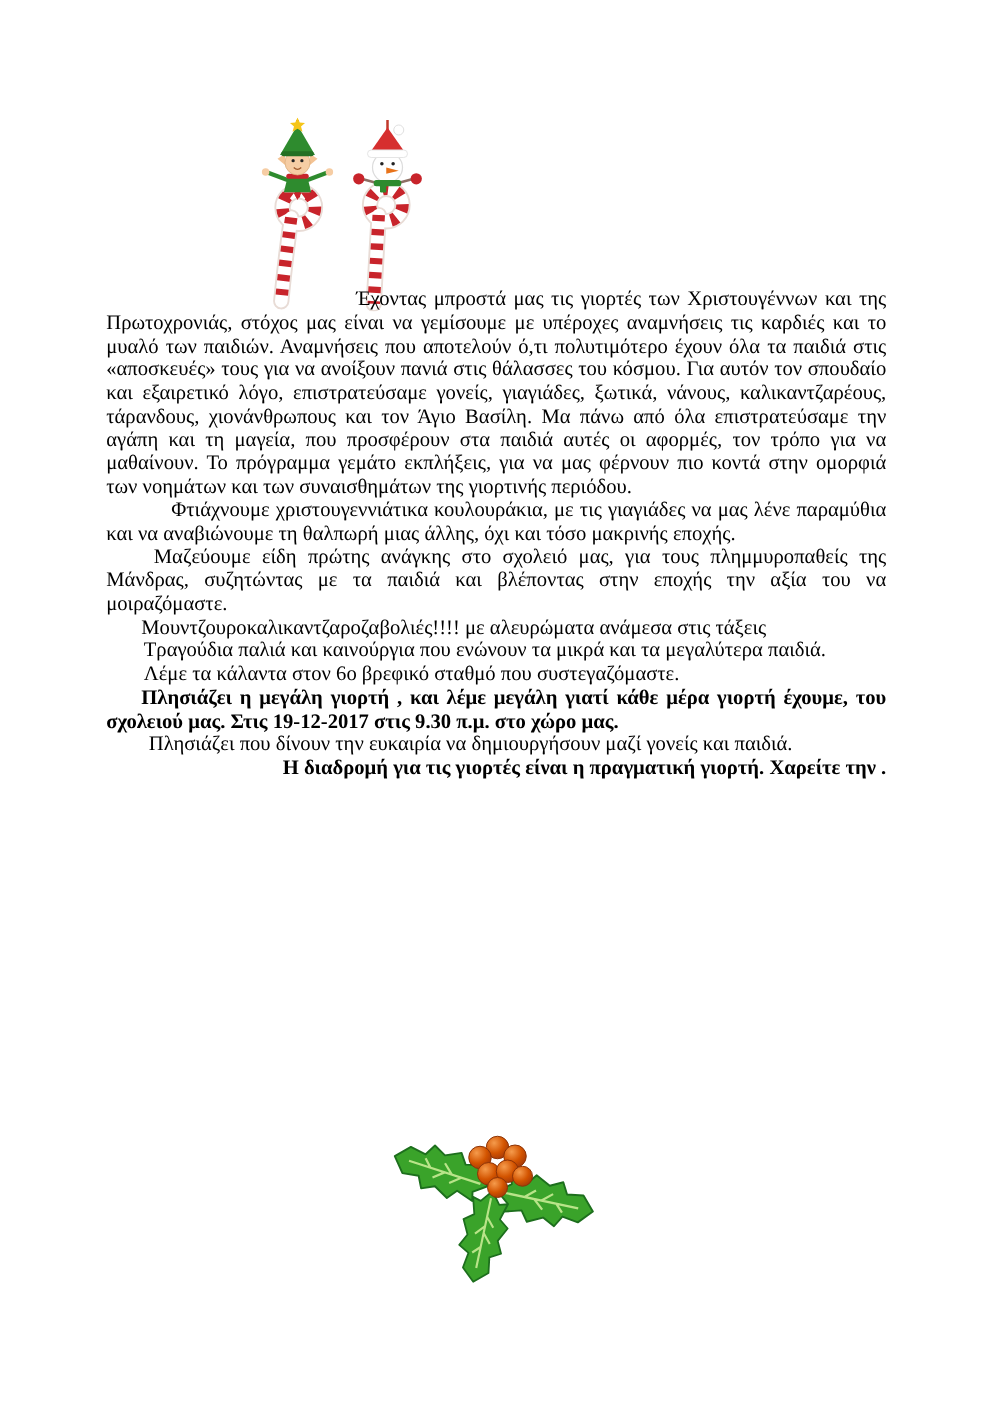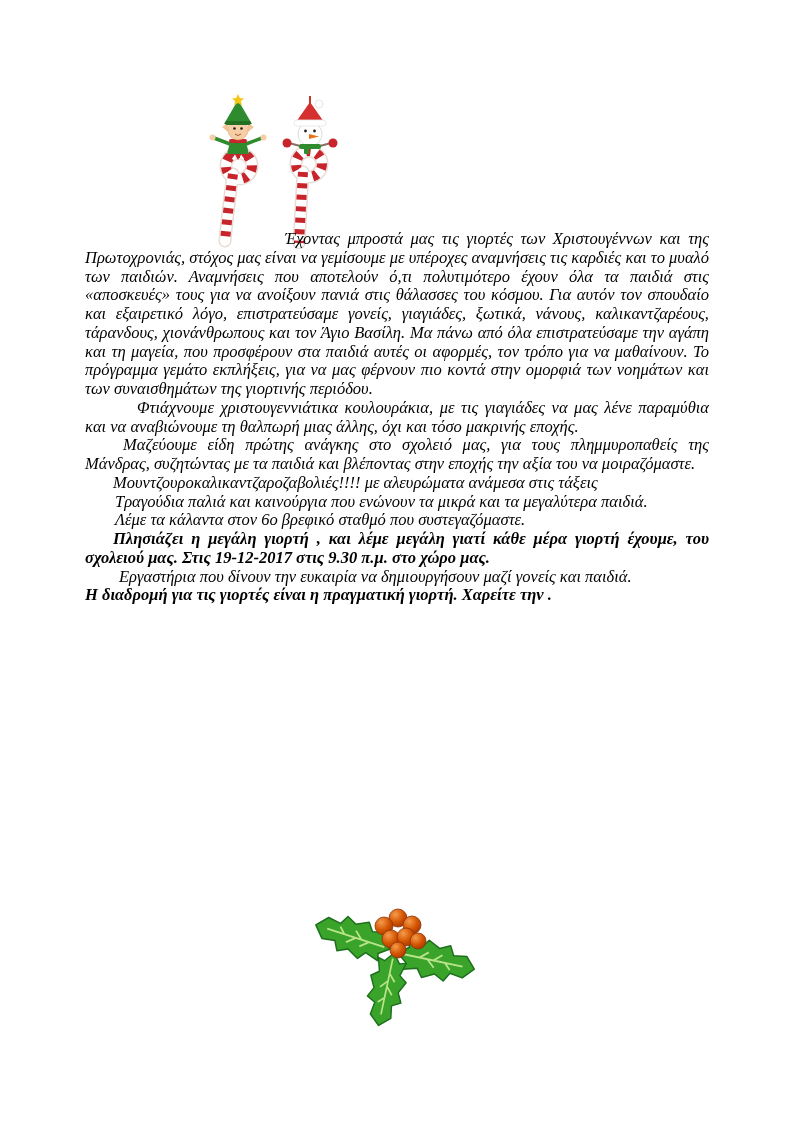--- a/index.html
+++ b/index.html
@@ -3,32 +3,31 @@
 <meta charset="utf-8">
 <style>
   html,body{margin:0;padding:0;background:#ffffff;}
   .page{
     position:relative;
     width:793px;height:1122px;
     background:#ffffff;
     font-family:"Liberation Serif","DejaVu Serif",serif;
     color:#000000;
     overflow:hidden;
-    font-style:italic;
   }
   .ornaments{position:absolute;left:192px;top:94px;width:160px;height:155px;}
   .holly{position:absolute;left:298px;top:901px;width:200px;height:130px;}
   .content{
     position:absolute;left:85px;top:230px;width:624px;
     font-size:16.5px;line-height:18.75px;
     text-align:justify;
   }
   .content p{margin:0;padding:0;}
   .bold{font-weight:bold;}
-  .center{text-align:left;}
+  .center{text-align:right;}
   .ind-200{text-indent:200px;}
   .ind-52{text-indent:52px;}
   .ind-50{text-indent:50px;}
   .ind-38{text-indent:38px;}
   .ind-34{text-indent:34px;}
   .ind-30{text-indent:30px;}
   .ind-28{text-indent:28px;}
 </style>
 </head>
 <body>
@@ -96,21 +95,21 @@
   </div>
 
   <div class="content">
     <p class="ind-200">Έχοντας μπροστά μας τις γιορτές των Χριστουγέννων και της Πρωτοχρονιάς, στόχος μας είναι να γεμίσουμε με υπέροχες αναμνήσεις τις καρδιές και το μυαλό των παιδιών. Αναμνήσεις που αποτελούν ό,τι πολυτιμότερο έχουν όλα τα παιδιά στις «αποσκευές» τους για να ανοίξουν πανιά στις θάλασσες του κόσμου. Για αυτόν τον σπουδαίο και εξαιρετικό λόγο, επιστρατεύσαμε γονείς, γιαγιάδες, ξωτικά, νάνους, καλικαντζαρέους, τάρανδους, χιονάνθρωπους και τον Άγιο Βασίλη. Μα πάνω από όλα επιστρατεύσαμε την αγάπη και τη μαγεία, που προσφέρουν στα παιδιά αυτές οι αφορμές, τον τρόπο για να μαθαίνουν. Το πρόγραμμα γεμάτο εκπλήξεις, για να μας φέρνουν πιο κοντά στην ομορφιά των νοημάτων και των συναισθημάτων της γιορτινής περιόδου.</p>
     <p class="ind-52">Φτιάχνουμε χριστουγεννιάτικα κουλουράκια, με τις γιαγιάδες να μας λένε παραμύθια και να αναβιώνουμε τη θαλπωρή μιας άλλης, όχι και τόσο μακρινής εποχής.</p>
     <p class="ind-38">Μαζεύουμε είδη πρώτης ανάγκης στο σχολειό μας, για τους πλημμυροπαθείς της Μάνδρας, συζητώντας με τα παιδιά  και βλέποντας στην εποχής την  αξία του να μοιραζόμαστε.</p>
     <p class="ind-28">Μουντζουροκαλικαντζαροζαβολιές!!!! με αλευρώματα ανάμεσα στις τάξεις</p>
     <p class="ind-30">Τραγούδια παλιά και καινούργια που ενώνουν τα μικρά και τα μεγαλύτερα παιδιά.</p>
     <p class="ind-30">Λέμε τα κάλαντα στον 6ο βρεφικό σταθμό που συστεγαζόμαστε.</p>
     <p class="ind-28 bold">Πλησιάζει η μεγάλη γιορτή , και λέμε μεγάλη γιατί κάθε μέρα γιορτή έχουμε, του σχολειού μας.  Στις 19-12-2017 στις 9.30 π.μ. στο χώρο μας.</p>
-    <p class="ind-34">Εργαστήρια που δίνουν την ευκαιρία να δημιουργήσουν μαζί γονείς και παιδιά.</p>
+    <p class="ind-34">Πλησιάζει που δίνουν την ευκαιρία να δημιουργήσουν μαζί γονείς και παιδιά.</p>
     <p class="bold center">Η διαδρομή για τις γιορτές είναι η πραγματική γιορτή. Χαρείτε την .</p>
   </div>
 
   <div class="holly">
     <svg width="200" height="130" viewBox="0 0 200 130" xmlns="http://www.w3.org/2000/svg">
       <defs>
         <radialGradient id="berry" cx="35%" cy="30%" r="75%">
           <stop offset="0%" stop-color="#f59b4c"></stop>
           <stop offset="60%" stop-color="#d35400"></stop>
           <stop offset="100%" stop-color="#a63a08"></stop>

